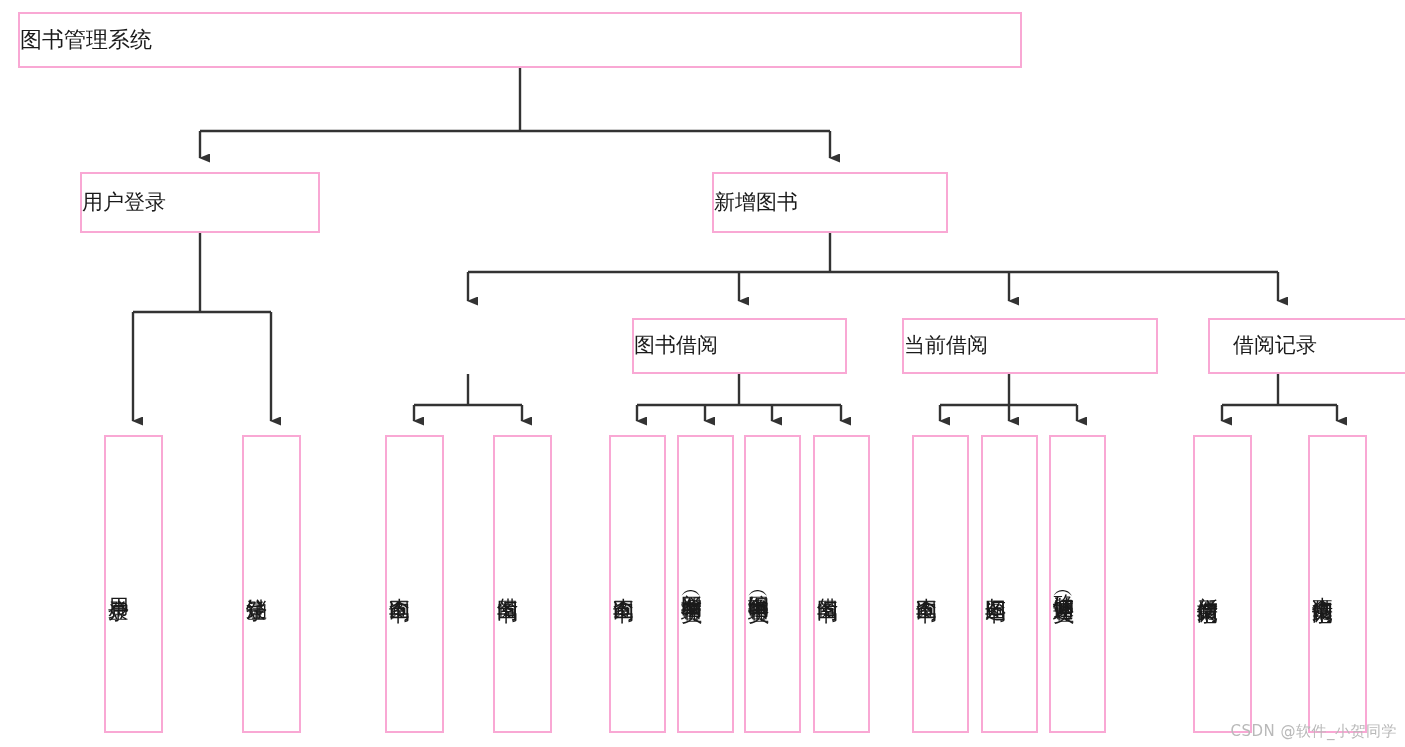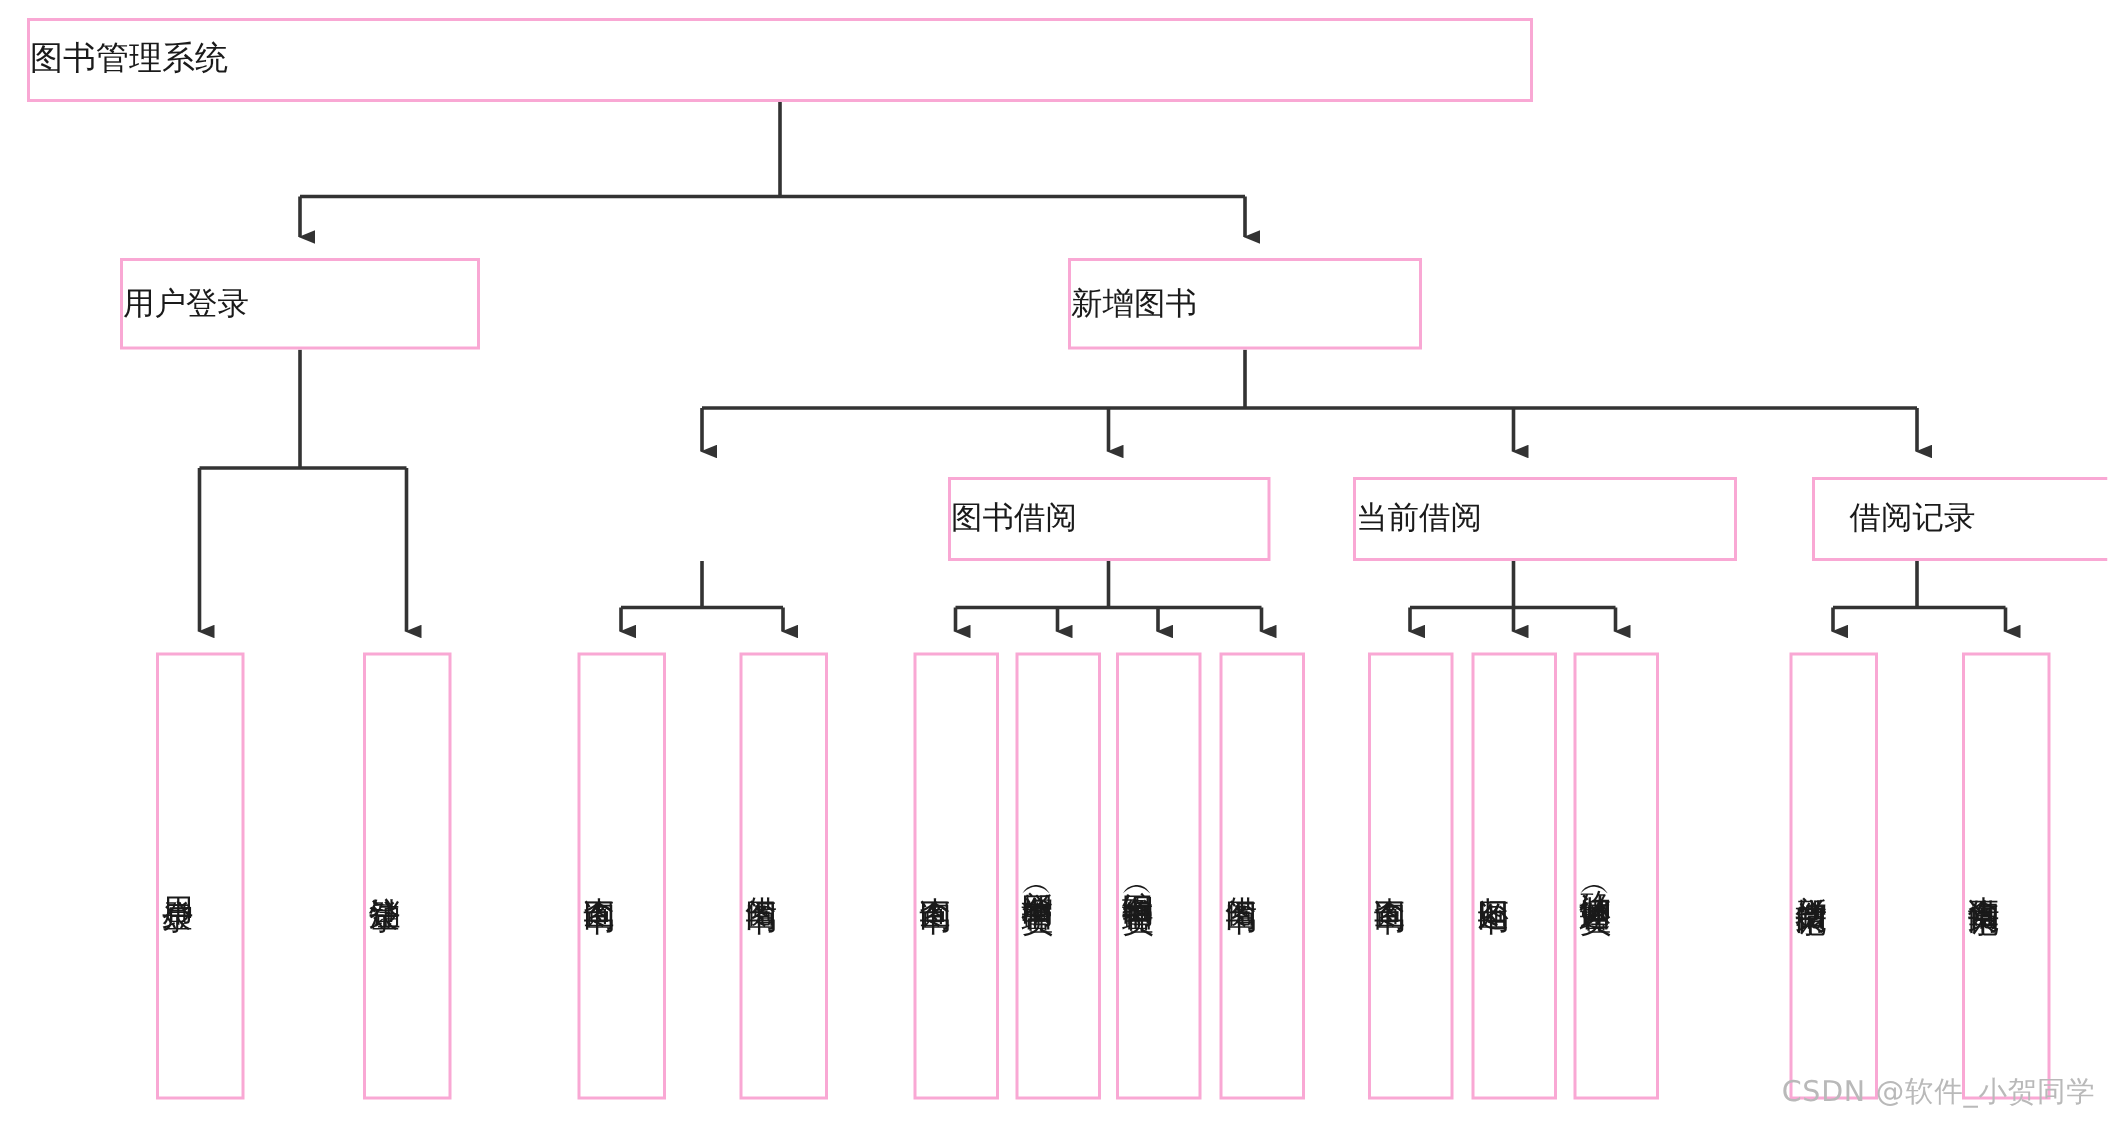--- a/index.html
+++ b/index.html
@@ -52,21 +52,21 @@
     writing-mode: vertical-rl;
     text-orientation: upright;
     font-size: 21px;
     letter-spacing: 1.5px;
     max-height: 100%;
   }
   #watermark {
     position: absolute;
     right: 8px;
     bottom: 6px;
-    font-size: 19px;
+    font-size: 15px;
     color: #b9b9b9;
     font-family: "DejaVu Sans", "Liberation Sans", sans-serif;
     letter-spacing: 0.5px;
     white-space: nowrap;
     pointer-events: none;
   }
 </style>
 </head>
 <body>
 

